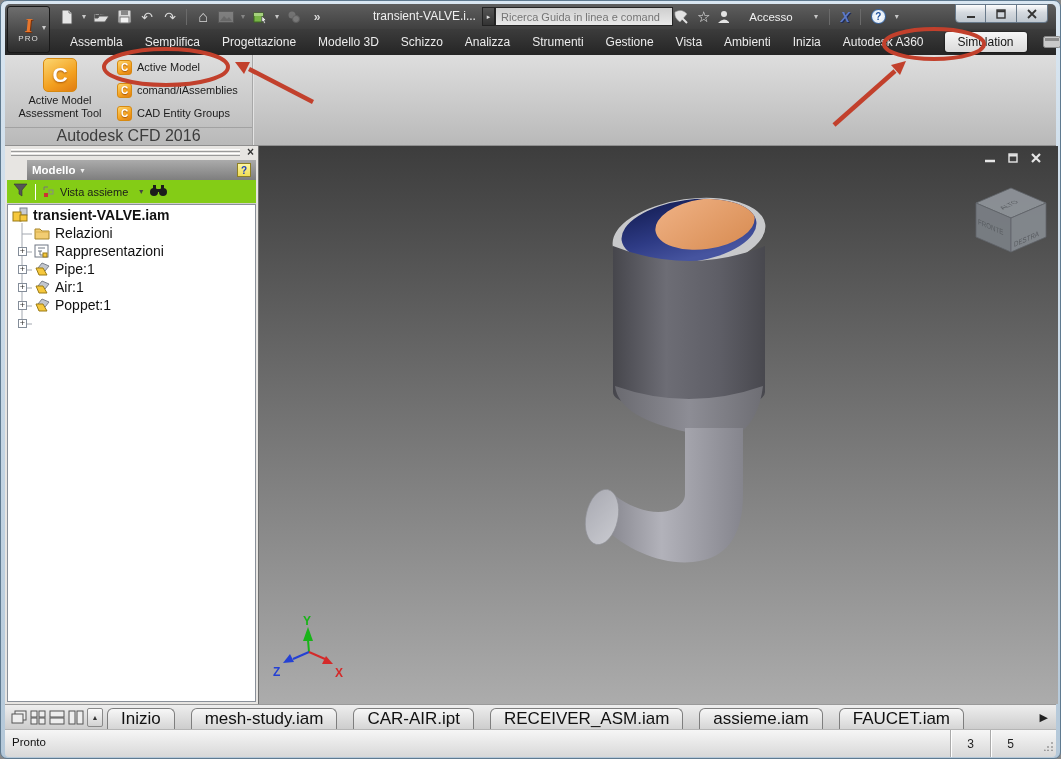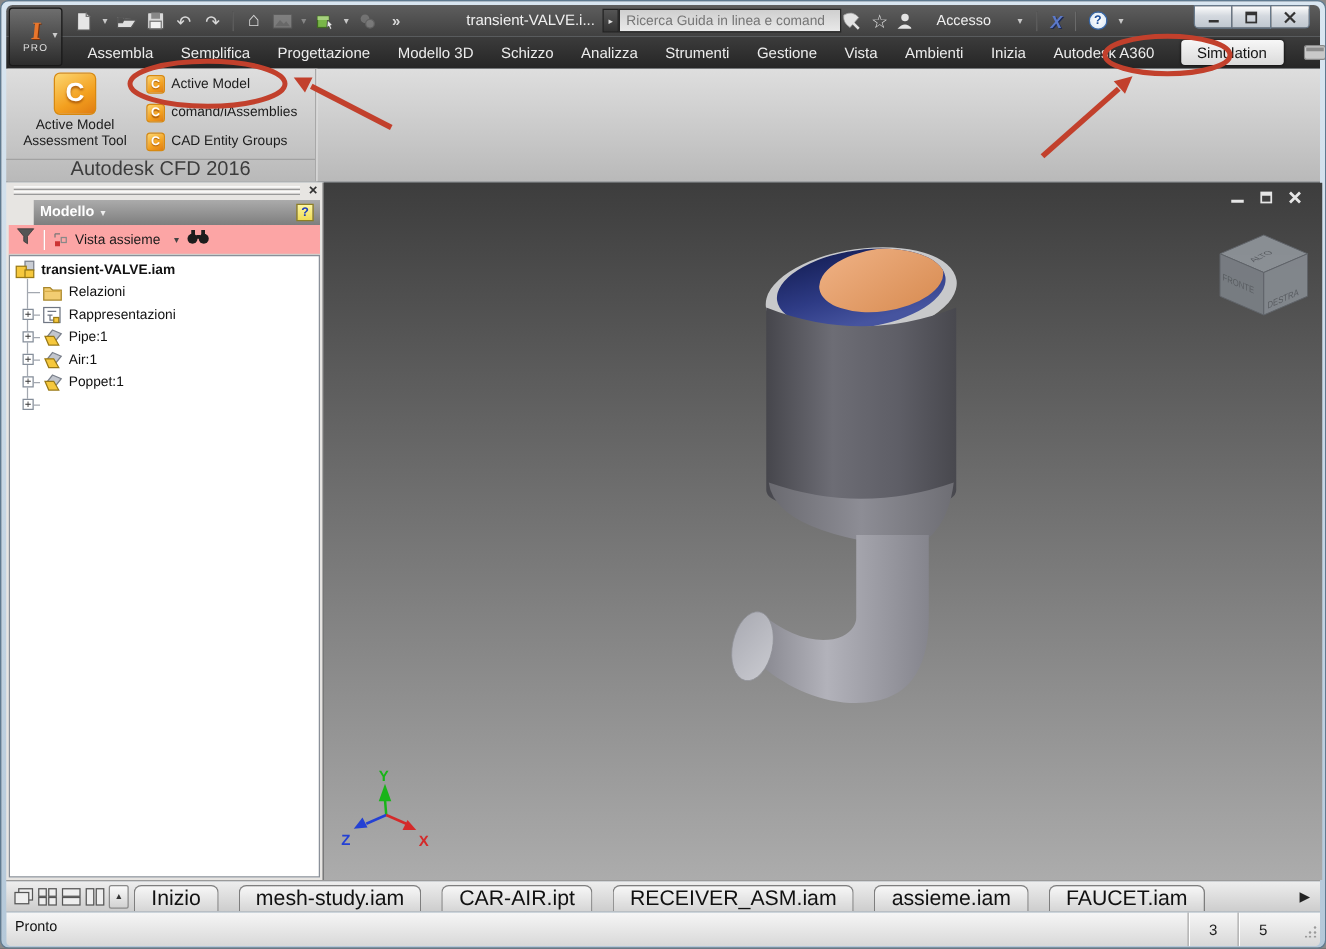--- a/index.html
+++ b/index.html
@@ -84,30 +84,30 @@
   .pgrip .ridge { position:absolute; left:6px; right:18px; height:3px;
                   border-top:1px solid #ffffff; border-bottom:1px solid #9a9a9a; }
   .pgrip .r1 { top:3px; } .pgrip .r2 { top:7px; }
   .pclose { position:absolute; right:4px; top:0px; font-size:12px; font-weight:bold; color:#333; cursor:pointer; line-height:13px; }
   .phead { position:absolute; left:2px; right:2px; top:14px; height:20px;
            background:linear-gradient(#ababab,#7e7e7e); display:flex; align-items:center; padding:0 5px;margin-left:20px; }
   .phead .t { color:#fff; font-weight:bold; font-size:11.5px; }
   .phead .c { color:#eee; font-size:8px; margin-left:5px; flex:1; }
   .phelp { width:14px; height:14px; background:linear-gradient(#fdf6a0,#f0dd56); border:1px solid #8e7f24;
            color:#1d3fbc; font-weight:bold; font-size:10px; text-align:center; line-height:13px; cursor:pointer; }
-  .ptools { position:absolute; left:2px; right:2px; top:34px; height:24px; background:#fca5a5;
+  .ptools { position:absolute; left:2px; right:2px; top:34px; height:24px; background:#84cc16;
             display:flex; align-items:center; gap:6px; padding:0 6px; border-bottom:1px solid #d0cecb; }
   .ptools .sep { width:1px; height:16px; background:#b9b7b4; border-right:1px solid #fff; }
   .vista { display:flex; align-items:center; gap:5px; cursor:pointer; }
   .vista .lbl { font-size:11px; color:#1a1a1a; }
   .vista .caret { font-size:8px; color:#444; margin-left:6px; }
   .tree { position:absolute; left:2px; right:2px; top:58px; bottom:2px; background:#fff;
           border:1px solid #8a9099; overflow:hidden; }
   .tconn { position:absolute; left:0; top:0; pointer-events:none; }
-  .trow { position:relative; height:18px; display:flex; align-items:center; gap:5px; font-size:11px; color:#111; cursor:pointer; }
+  .trow { position:relative; height:18px; display:flex; align-items:flex-start; gap:5px; font-size:14px; color:#111; cursor:pointer; }
   .trows { position:absolute; left:0; top:2px; right:0; }
   .trow .bold { font-weight:bold; }
   .ticon { width:16px; height:16px; flex:0 0 16px; display:flex; align-items:center; justify-content:center; }
   .expander { position:absolute; left:10px; width:9px; height:9px; background:#fff; border:1px solid #848d99;
               font-size:9px; line-height:7px; text-align:center; color:#333; cursor:pointer; z-index:3; }
 
   .viewport { position:absolute; left:254px; right:0; top:0; height:558px; background:#3d3d3d; }
   .vp-svg { position:absolute; left:0; top:0; }
   .vp-ctrls { position:absolute; top:6px; right:14px; display:flex; gap:11px; z-index:5; }
   .vp-ctrls span { cursor:pointer; display:flex; align-items:center; }

